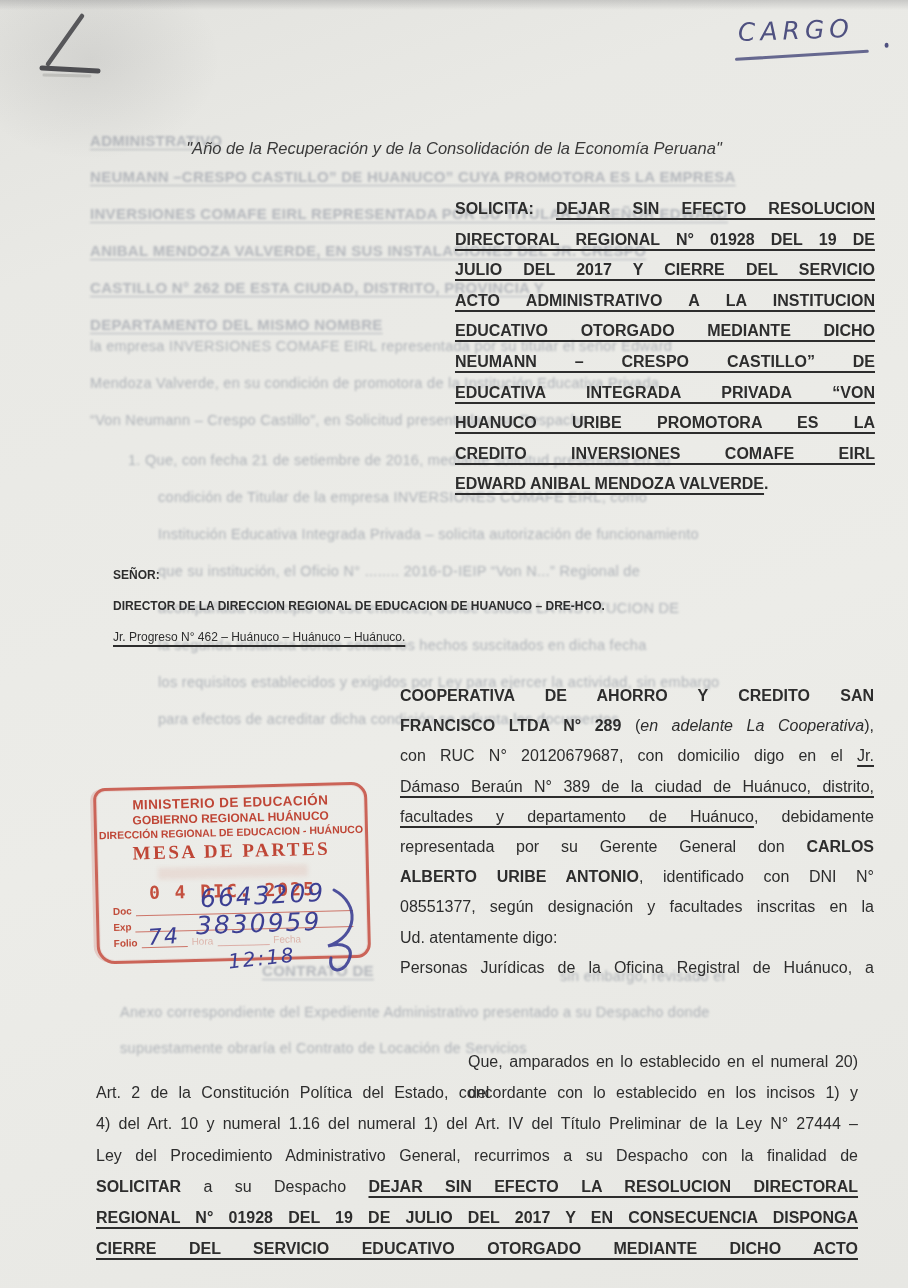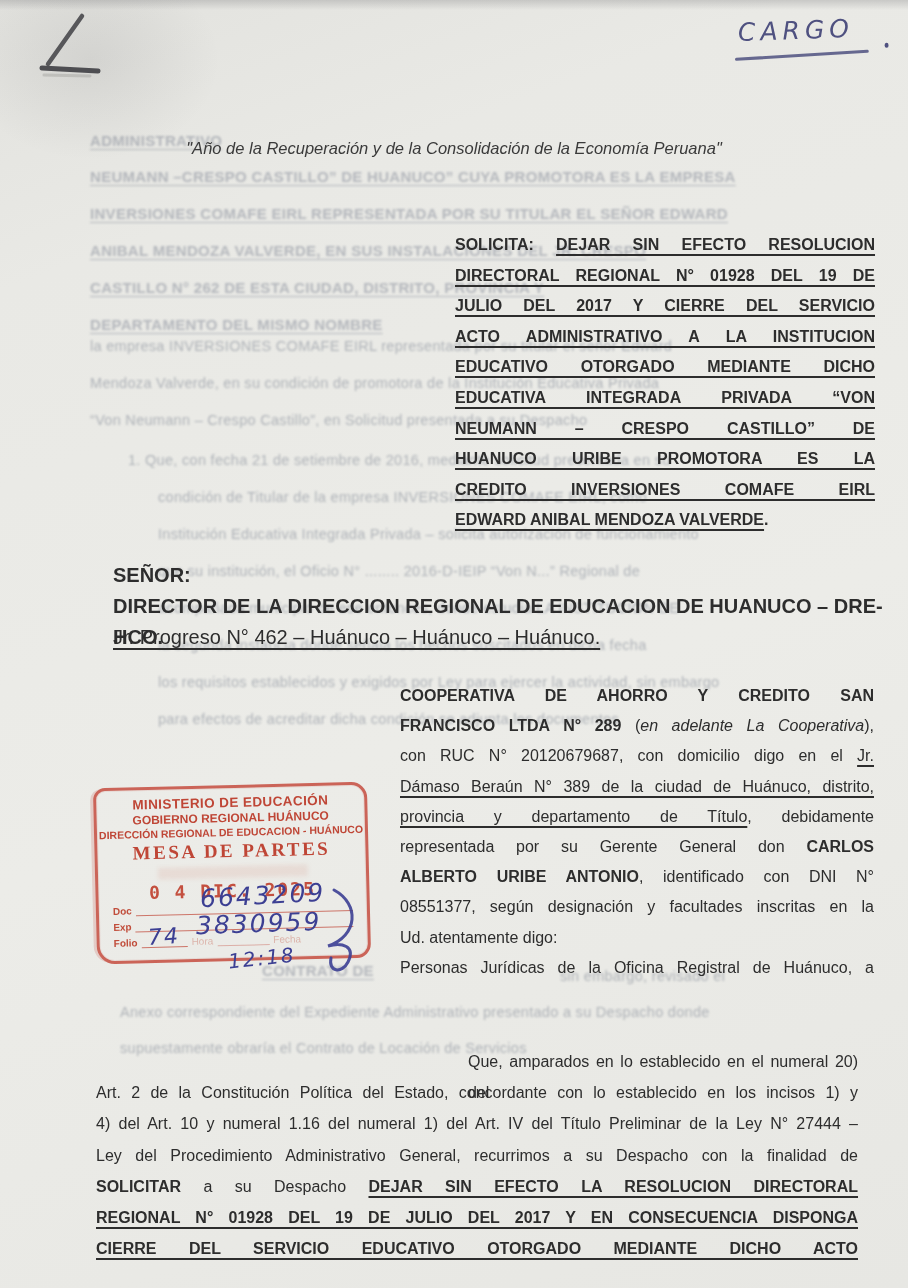--- a/index.html
+++ b/index.html
@@ -26,22 +26,22 @@
     text-underline-offset:3px;color:rgba(130,136,150,.5);}
   
   .block{position:absolute;z-index:2;}
   .tline{line-height:30.6px;height:30.6px;}
   .just{text-align:justify;text-align-last:justify;}
   .b{font-weight:bold;}
   .u{text-decoration:underline;text-underline-offset:4px;text-decoration-thickness:1.8px;}
   .i{font-style:italic;}
   .quote{position:absolute;top:139px;left:0;width:908px;text-align:center;
     font-style:italic;font-size:16.5px;color:#3a3a3a;z-index:2;}
-  .solicita{left:455px;top:194px;width:420px;font-size:16px;margin-top:36px;}
-  .senor{left:113px;top:560px;width:770px;font-size:20px;}
+  .solicita{left:455px;top:194px;width:420px;font-size:16px;}
+  .senor{left:113px;top:560px;width:770px;font-size:12px;}
   .senor .tline{line-height:31px;height:31px;}
   .intro{left:400px;top:681px;width:474px;font-size:16px;}
   .intro .tline{line-height:30.2px;height:30.2px;}
   .bodytext{left:96px;top:1046px;width:762px;font-size:16px;}
   .bodytext .tline{line-height:31.2px;height:31.2px;}
   
   .staple{position:absolute;left:32px;top:8px;z-index:5;}
   
   .cargo{position:absolute;left:738px;top:16px;z-index:5;color:#4f5180;
     transform:rotate(-2deg);font-family:"DejaVu Sans",sans-serif;}
@@ -124,39 +124,39 @@
   </div>
 
   <div class="quote">"Año de la Recuperación y de la Consolidación de la Economía Peruana"</div>
 
   <div class="block solicita">
       <div class="tline just"><span class="b">SOLICITA: </span><span class="b u">DEJAR SIN EFECTO RESOLUCION</span></div>
       <div class="tline just"><span class="b u">DIRECTORAL REGIONAL N° 01928 DEL 19 DE</span></div>
       <div class="tline just"><span class="b u">JULIO DEL 2017 Y CIERRE DEL SERVICIO</span></div>
       <div class="tline just"><span class="b u">ACTO ADMINISTRATIVO A LA INSTITUCION</span></div>
       <div class="tline just"><span class="b u">EDUCATIVO OTORGADO MEDIANTE DICHO</span></div>
+      <div class="tline just"><span class="b u">NEUMANN – CRESPO CASTILLO” DE</span></div>
       <div class="tline just"><span class="b u">EDUCATIVA INTEGRADA PRIVADA “VON</span></div>
-      <div class="tline just"><span class="b u">NEUMANN – CRESPO CASTILLO” DE</span></div>
       <div class="tline just"><span class="b u">HUANUCO URIBE PROMOTORA ES LA</span></div>
       <div class="tline just"><span class="b u">CREDITO INVERSIONES COMAFE EIRL</span></div>
       <div class="tline"><span class="b u">EDWARD ANIBAL MENDOZA VALVERDE</span><span class="b">.</span></div>
     </div>
 
   <div class="block senor">
     <div class="tline b">SEÑOR:</div>
     <div class="tline b">DIRECTOR DE LA DIRECCION REGIONAL DE EDUCACION DE HUANUCO – DRE-HCO.</div>
     <div class="tline u">Jr. Progreso N° 462 – Huánuco – Huánuco – Huánuco.</div>
   </div>
 
   <div class="block intro">
       <div class="tline just"><span class="b">COOPERATIVA DE AHORRO Y CREDITO SAN</span></div>
       <div class="tline just"><span class="b">FRANCISCO LTDA N° 289 </span><span>(</span><span class="i">en adelante La Cooperativa</span><span>),</span></div>
       <div class="tline just"><span>con RUC N° 20120679687, con domicilio digo en el </span><span class="u">Jr.</span></div>
       <div class="tline just"><span class="u">Dámaso Beraún N° 389 de la ciudad de Huánuco, distrito,</span></div>
-      <div class="tline just"><span class="u">provincia y departamento de Título</span><span>, debidamente</span></div>
+      <div class="tline just"><span class="u">facultades y departamento de Huánuco</span><span>, debidamente</span></div>
       <div class="tline just"><span>representada por su Gerente General don </span><span class="b">CARLOS</span></div>
       <div class="tline just"><span class="b">ALBERTO URIBE ANTONIO</span><span>, identificado con DNI N°</span></div>
       <div class="tline just"><span>08551377, según designación y facultades inscritas en la</span></div>
       <div class="tline"><span>Ud. atentamente digo:</span></div>
       <div class="tline just"><span>Personas Jurídicas de la Oficina Registral de Huánuco, a</span></div>
     </div>
 
   <div class="block bodytext">
       <div class="tline just" style="padding-left: 372px;"><span>Que, amparados en lo establecido en el numeral 20) del</span></div>
       <div class="tline just"><span>Art. 2 de la Constitución Política del Estado, concordante con lo establecido en los incisos 1) y</span></div>

